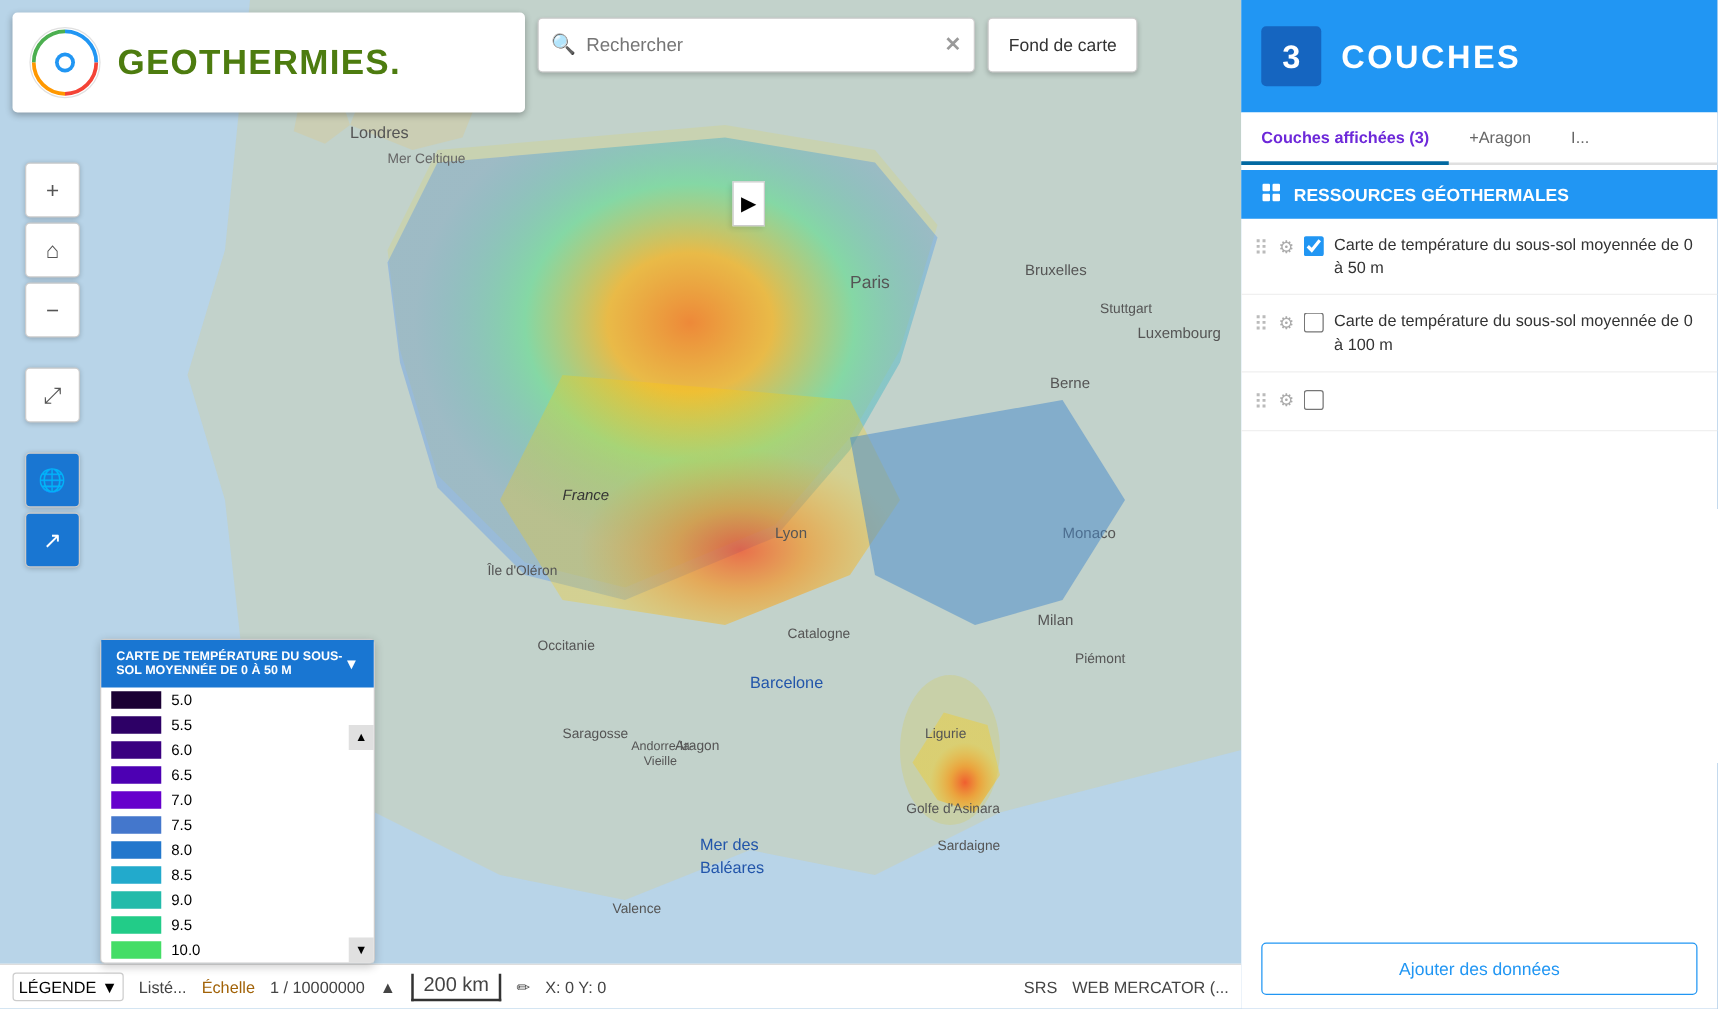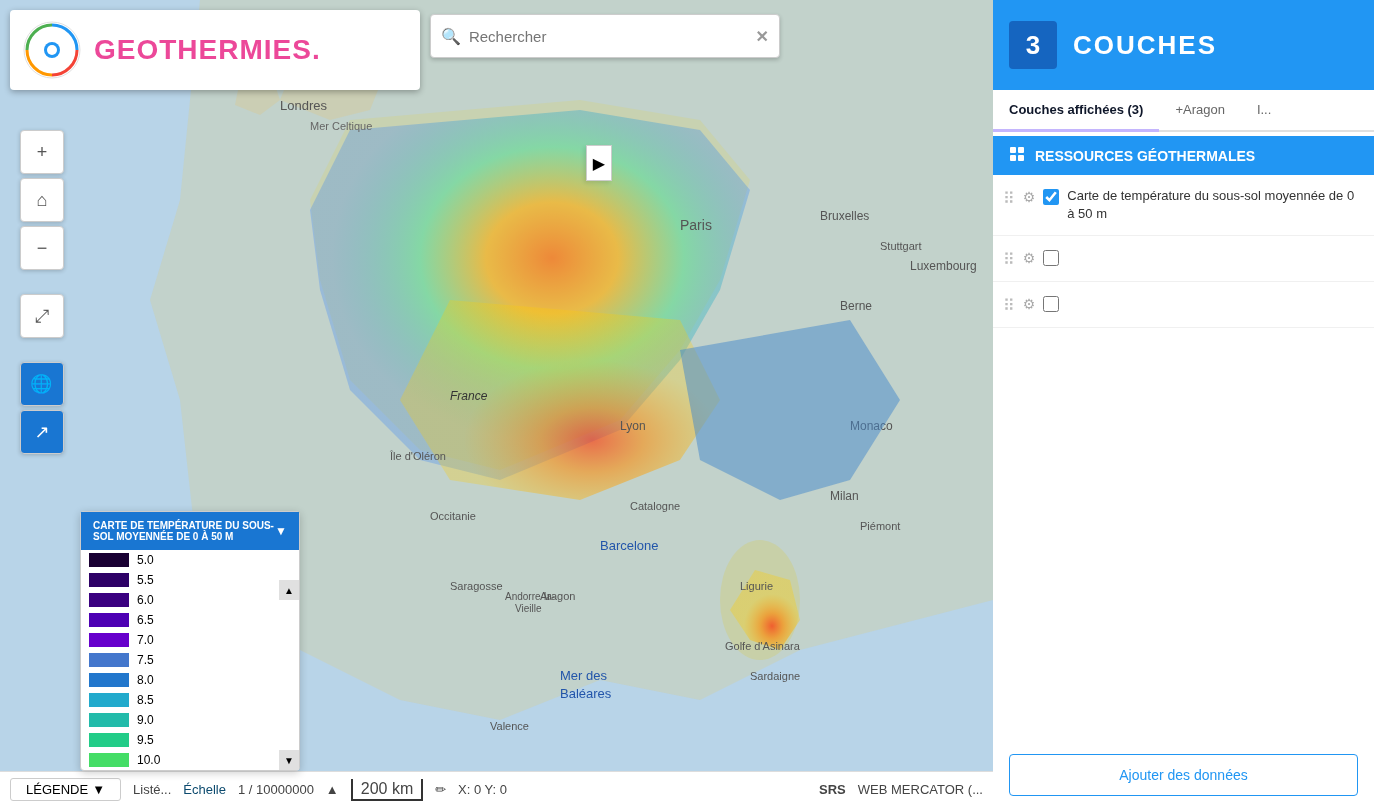--- a/index.html
+++ b/index.html
@@ -44,21 +44,21 @@
       margin-right: 12px;
       flex-shrink: 0;
     }
 
     #logo-text {
       font-size: 28px;
       font-weight: bold;
       color: #333;
       letter-spacing: 1px;
     }
-    #logo-text span.geo { color: #ec4899; }
+    #logo-text span.geo { color: #4d7c0f; }
 
     
     #search-bar {
       position: absolute;
       top: 14px;
       left: 430px;
       z-index: 20;
       display: flex;
       align-items: center;
       background: white;
@@ -157,29 +157,29 @@
       padding: 0 10px;
       gap: 12px;
       font-size: 13px;
       color: #444;
     }
 
     #legende-btn {
       background: white;
       border: 1px solid #ccc;
       border-radius: 3px;
-      padding: 3px 15px;
+      padding: 3px 4px;
       cursor: pointer;
       display: flex;
       align-items: center;
       gap: 4px;
       font-size: 13px;
     }
 
-    #scale-label { color: #0c4a6e; }
+    #scale-label { color: #a16207; }
 
     #scale-km {
       border: 2px solid #333;
       border-top: none;
       padding: 1px 8px;
       font-size: 16px;
     }
 
     
     #legend-panel {
@@ -296,22 +296,22 @@
       padding: 12px 16px;
       font-size: 13px;
       color: #666;
       cursor: pointer;
       border-bottom: 3px solid transparent;
       margin-bottom: -2px;
       white-space: nowrap;
     }
 
     .tab.active {
-      color: #0f172a;
-      border-bottom: 3px solid #c4b5fd;
+      color: #6d28d9;
+      border-bottom: 3px solid #0369a1;
       font-weight: bold;
     }
 
     
     #section-header {
       background: #2196F3;
       color: white;
       padding: 10px 16px;
       font-size: 14px;
       font-weight: bold;
@@ -480,20 +480,23 @@
       <span class="geo">GEOTHERMIES.</span>
     </div>
   </div>
 
   <div id="search-bar">
     <span id="search-icon-wrap">🔍</span>
     <input type="text" id="search-input" placeholder="Rechercher" style="">
     <span id="search-clear">✕</span>
   </div>
 
+  <button id="fond-carte-btn">
+    <span>Fond de carte</span>
+  </button>
 
   <div id="left-toolbar">
     <button class="toolbar-btn">+</button>
     <button class="toolbar-btn">⌂</button>
     <button class="toolbar-btn">−</button>
     <div style="height:16px;"></div>
     <button class="toolbar-btn">⤢</button>
     <div style="height:16px;"></div>
     <button class="toolbar-btn active">🌐</button>
     <button class="toolbar-btn active">↗</button>
@@ -565,21 +568,21 @@
     </button>
     <span>Listé...</span>
     <span id="scale-label">Échelle</span>
     <span>
       <span>1 / 10000000</span>
     </span>
     <span style="cursor:pointer;">▲</span>
     <span id="scale-km">200 km</span>
     <span style="cursor:pointer;">✏</span>
     <span>X: 0 Y: 0</span>
-    <span style="margin-left:auto; font-weight:bold;">SRS</span>
+    <span style="margin-left:auto; font-weight:normal;">SRS</span>
     <span>WEB MERCATOR (...</span>
   </div>
 </div>
 
 <div id="right-panel">
 
   <div id="right-header">
     <div id="couches-badge">3</div>
     <div id="couches-title">COUCHES</div>
   </div>
@@ -608,20 +611,21 @@
       <span class="layer-drag">⠿</span>
       <span class="layer-settings">⚙</span>
       <input type="checkbox" class="layer-checkbox" checked="" style="">
       <span class="layer-label">Carte de température du sous-sol moyennée de 0 à 50 m</span>
     </div>
 
     <div class="layer-row">
       <span class="layer-drag">⠿</span>
       <span class="layer-settings">⚙</span>
       <input type="checkbox" class="layer-checkbox" style="">
+      <span class="layer-label">Carte de température du sous-sol moyennée de 0 à 100 m</span>
     </div>
 
     <div class="layer-row">
       <span class="layer-drag">⠿</span>
       <span class="layer-settings">⚙</span>
       <input type="checkbox" class="layer-checkbox" style="">
     </div>
   </div>
 
   <div id="add-data-btn">

